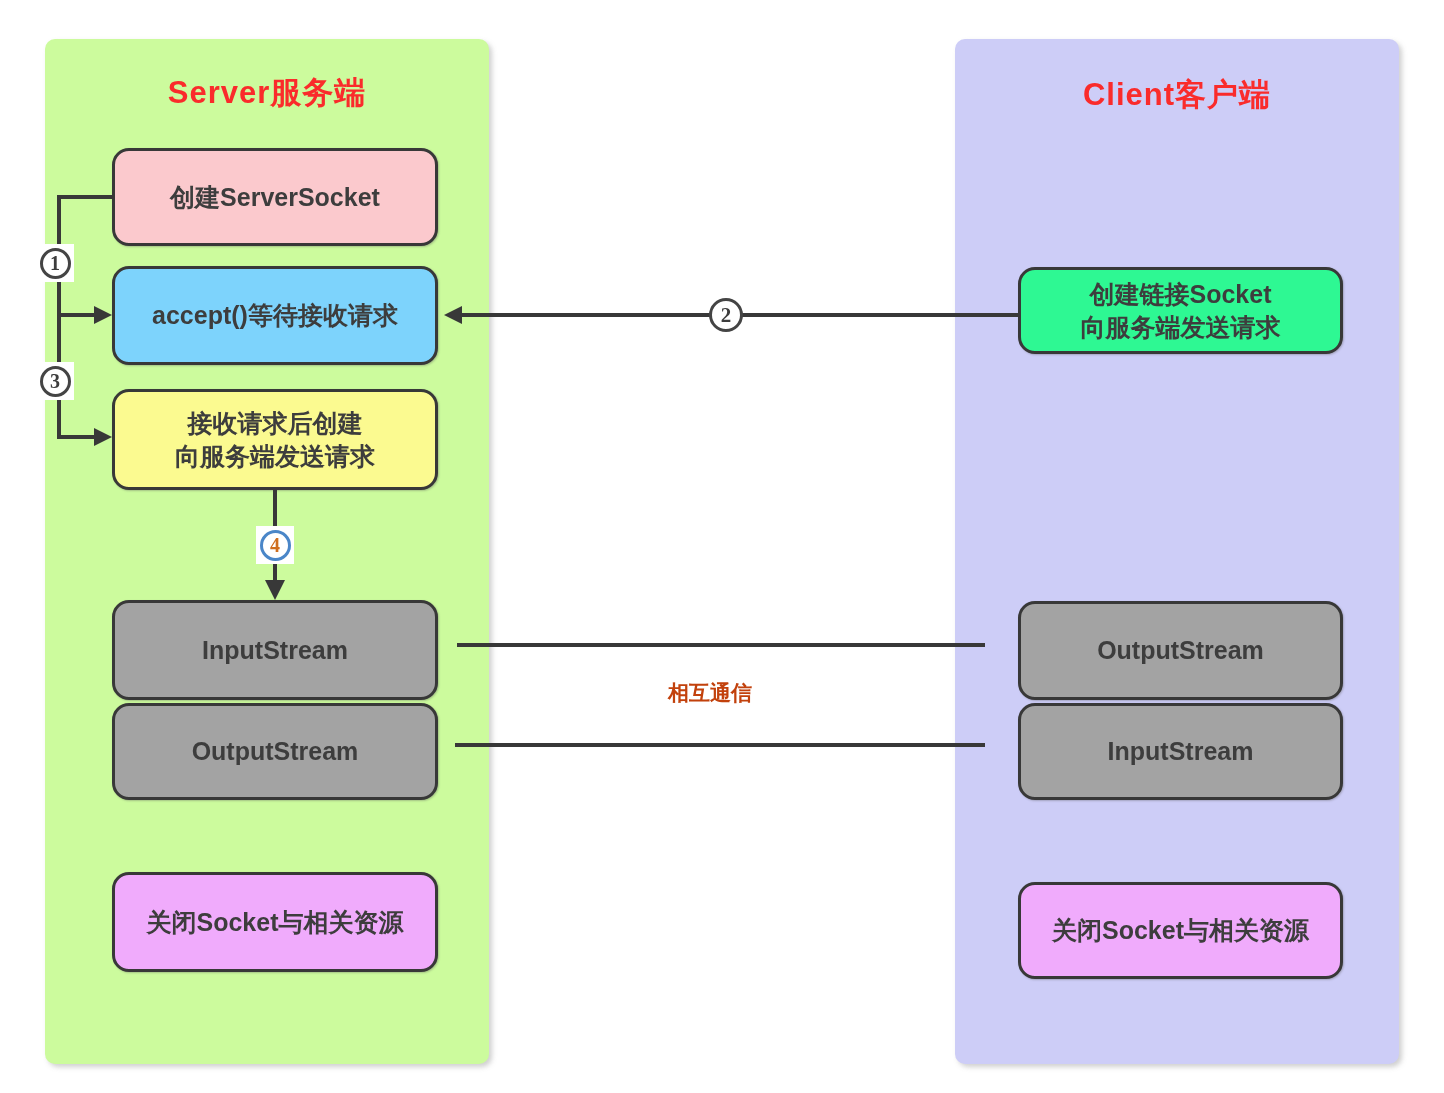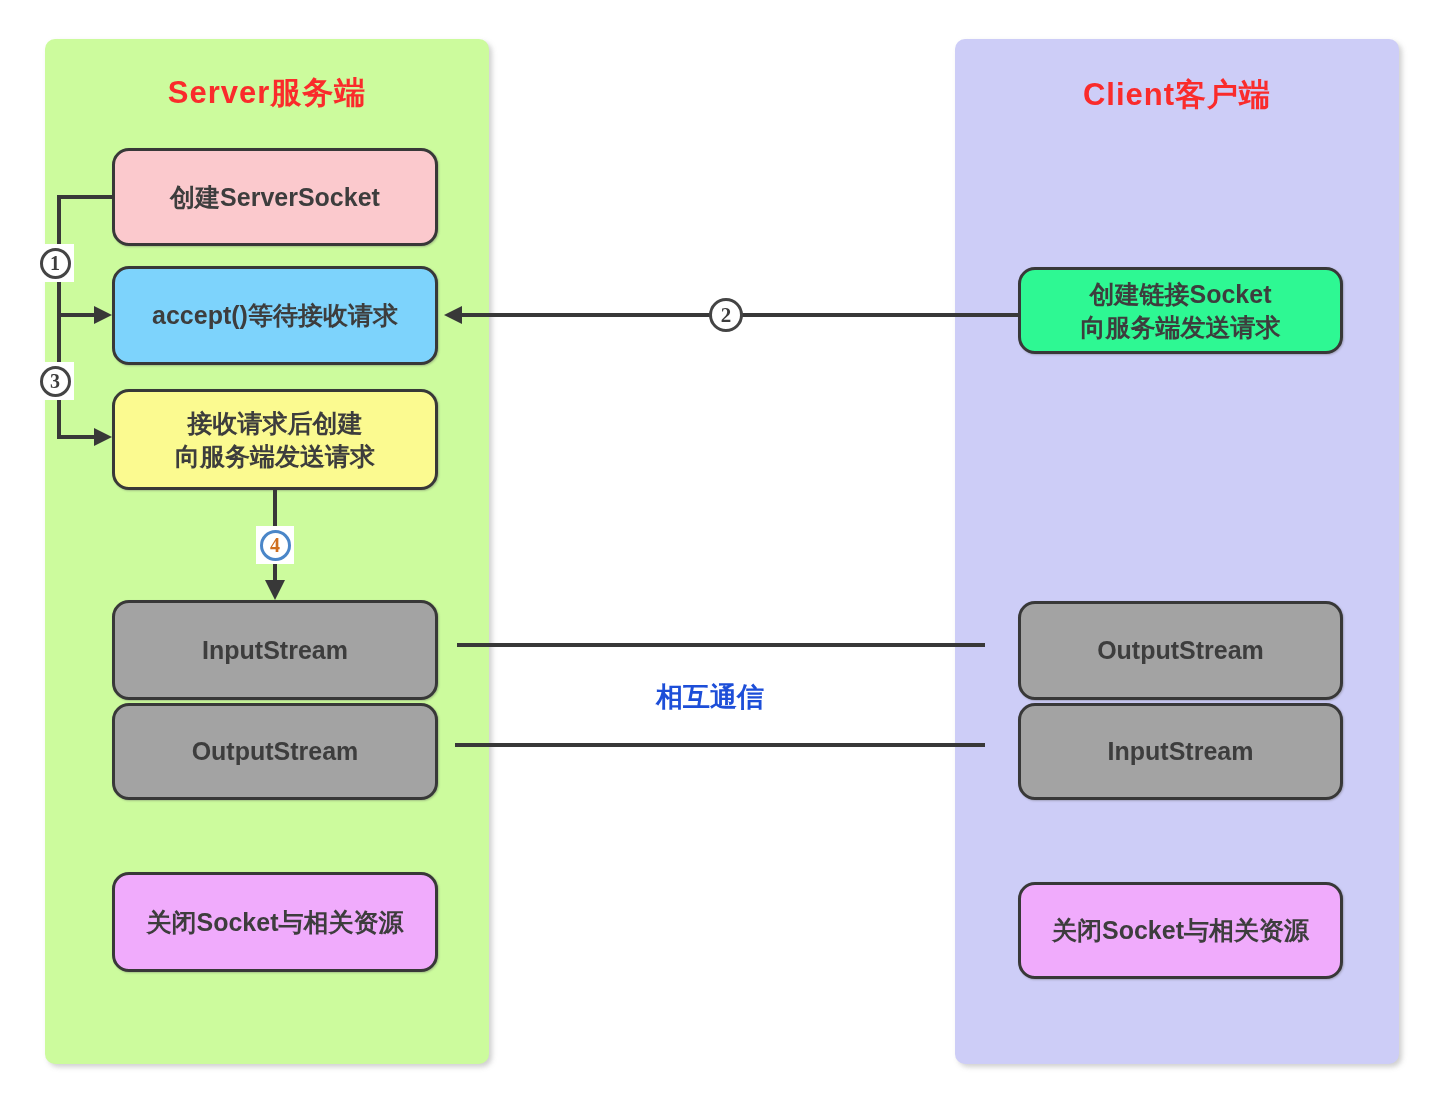--- a/index.html
+++ b/index.html
@@ -35,21 +35,21 @@
   .arrow-down{position:absolute;width:0;height:0;
     border-top:20px solid #383838;border-left:10px solid transparent;border-right:10px solid transparent;}
   .badge-patch{position:absolute;width:38px;height:38px;background:#ffffff;
     display:flex;align-items:center;justify-content:center;}
   .badge{box-sizing:border-box;width:31px;height:31px;border-radius:50%;
     border:3px solid #444444;background:#ffffff;color:#3d3d3d;
     display:flex;align-items:center;justify-content:center;
     font-size:20px;font-weight:bold;font-family:"Liberation Serif","DejaVu Serif",serif;}
   .badge.step4{border-color:#4a86c8;color:#cf6e1e;}
   .badge.floating{position:absolute;}
-  .red-label{position:absolute;text-align:center;font-size:27px;font-weight:bold;color:#1d4ed8;}
+  .red-label{position:absolute;text-align:center;font-size:21px;font-weight:bold;color:#c2410c;}
 </style>
 </head>
 <body>
 
 <div class="canvas">
 
   <div class="panel server"></div>
   <div class="panel client"></div>
 
   <div class="panel-title server">Server服务端</div>

